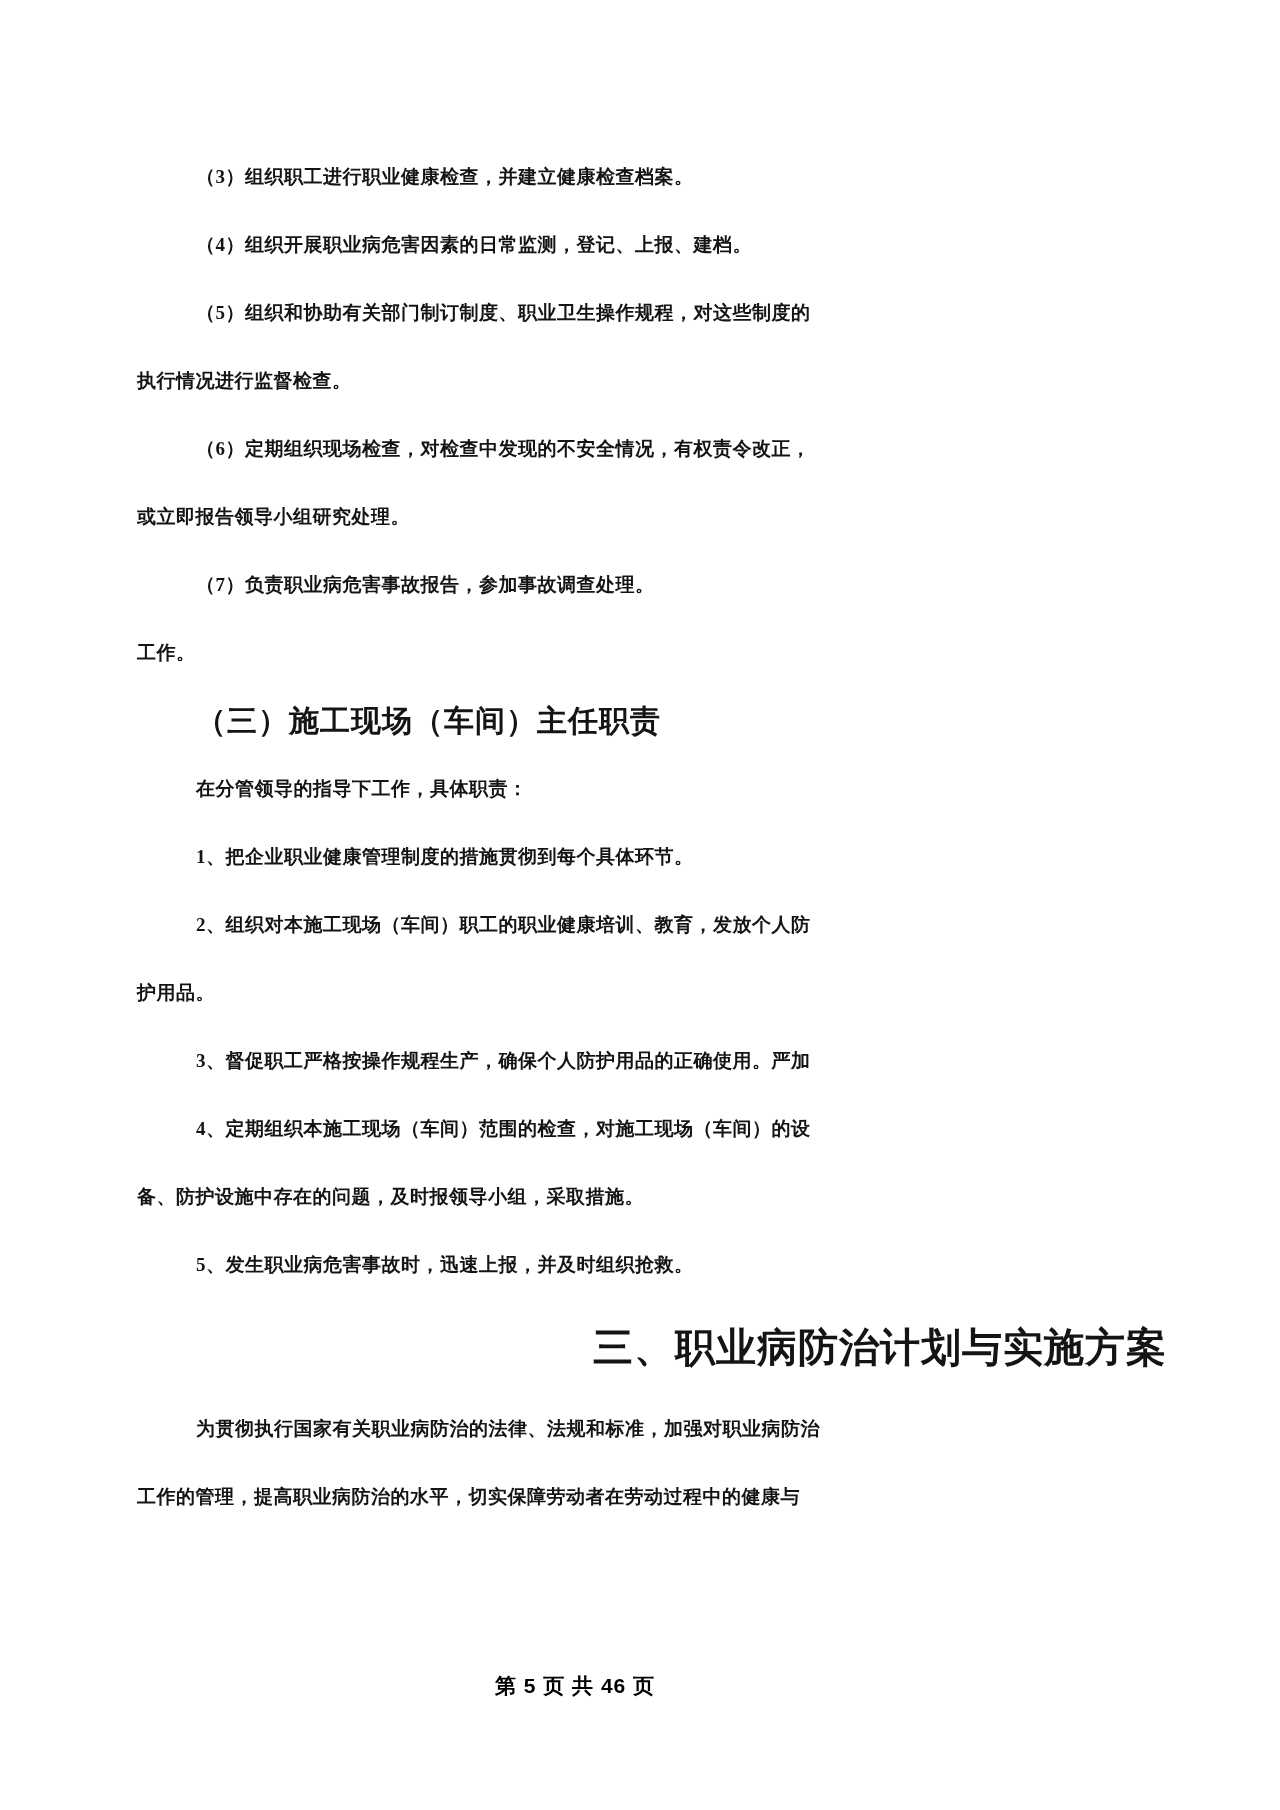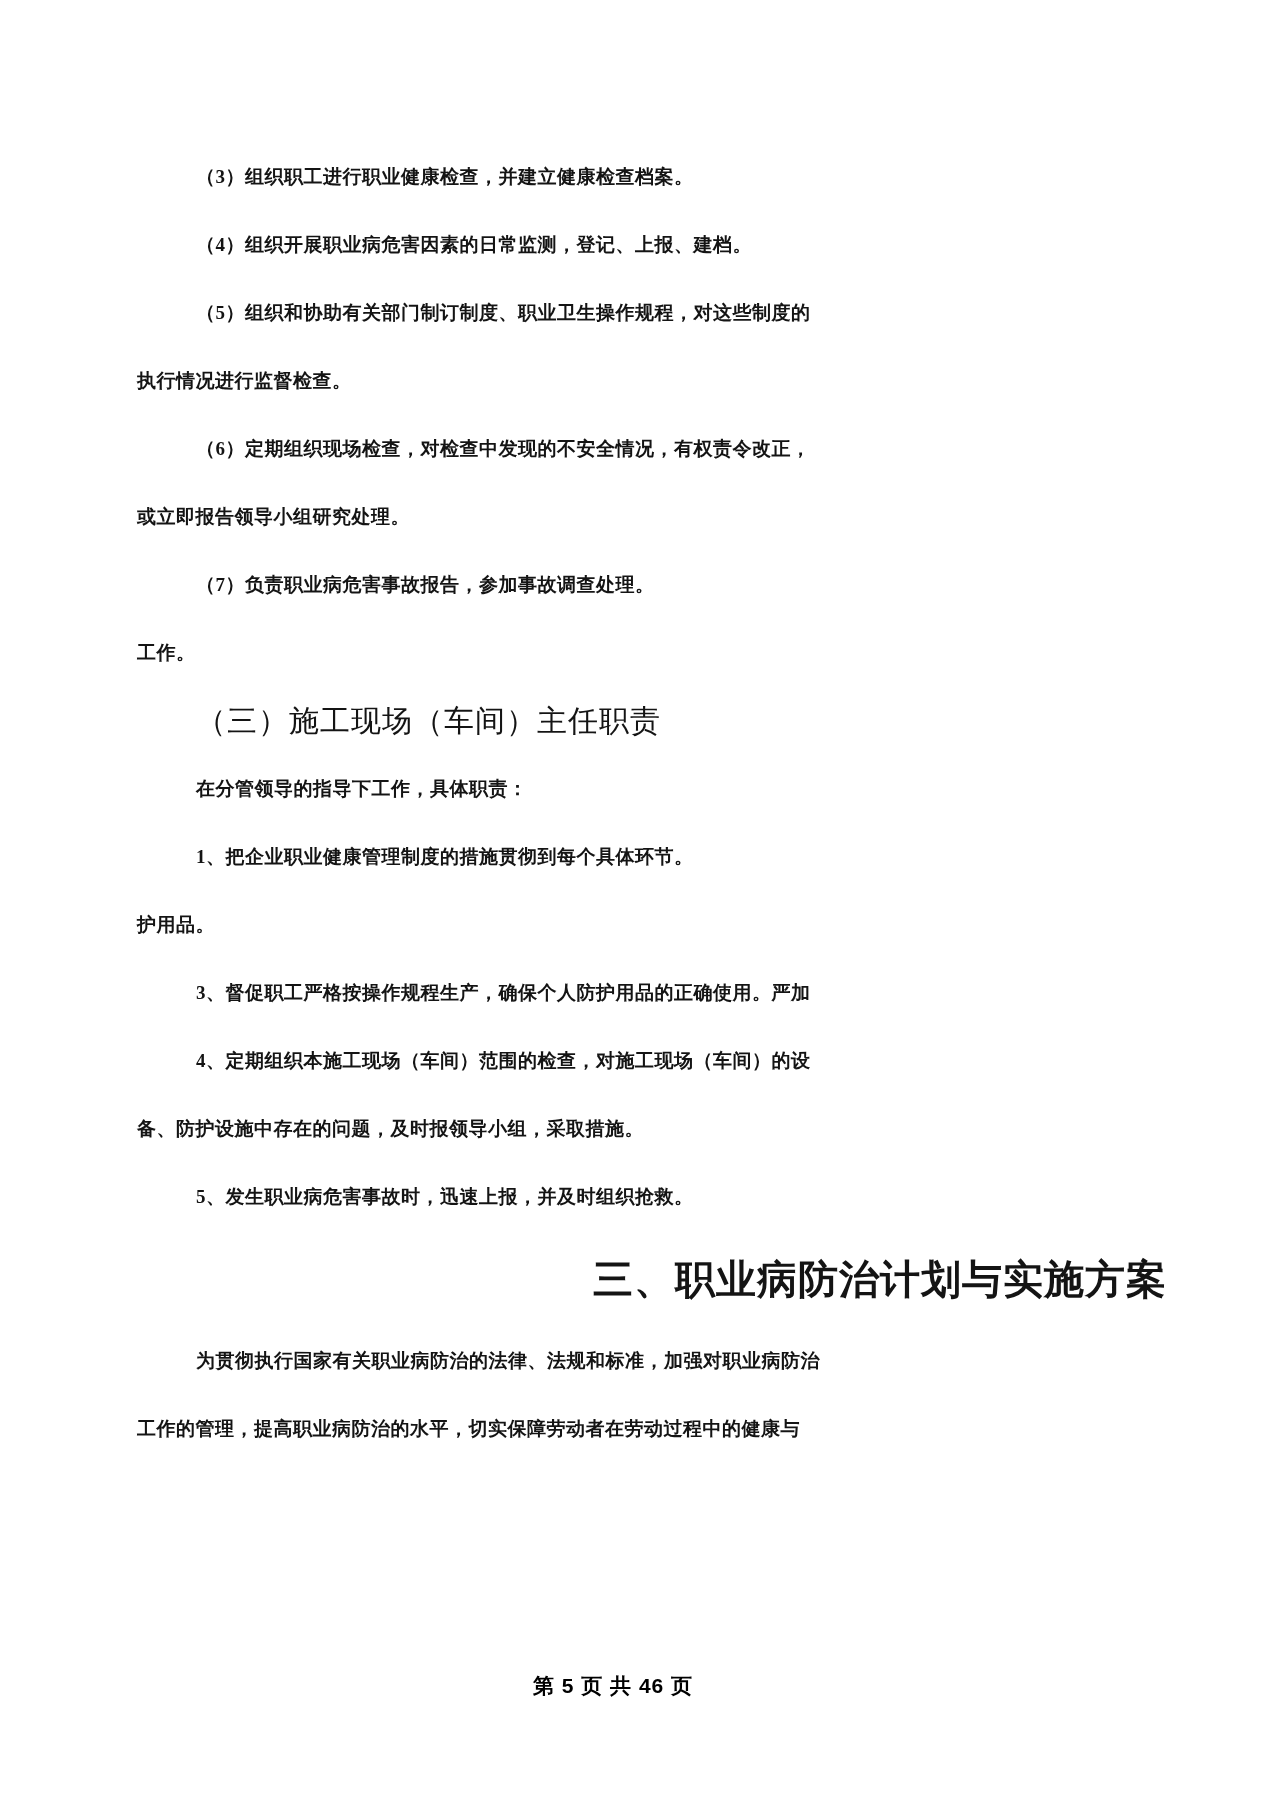--- a/index.html
+++ b/index.html
@@ -22,21 +22,21 @@
     margin: 0;
     font-size: 19px;
     line-height: 68px;
     white-space: nowrap;
     letter-spacing: 0.5px;
     font-weight: bold;
   }
   .ind { text-indent: 59px; }
   .h2 {
     font-family: "Liberation Sans", sans-serif;
-    font-weight: 400;
+    font-weight: 700;
     font-size: 30px;
     letter-spacing: 1px;
   }
   .h1 {
     font-family: "Liberation Sans", sans-serif;
     font-weight: 700;
     font-size: 40px;
     text-align: right;
     text-indent: 0;
     line-height: 68px;
@@ -47,39 +47,39 @@
     position: absolute;
     top: 1672px;
     left: 0;
     width: 1150px;
     text-align: center;
     font-family: "Liberation Sans", sans-serif;
     font-weight: 700;
     font-size: 21px;
     letter-spacing: 1px;
     color: #000000;
-    padding-left: 38px;
   }
 </style>
 </head>
 <body>
 
 <div class="page">
   <div class="content">
     <p class="ln ind">（3）组织职工进行职业健康检查，并建立健康检查档案。</p>
     <p class="ln ind">（4）组织开展职业病危害因素的日常监测，登记、上报、建档。</p>
     <p class="ln ind">（5）组织和协助有关部门制订制度、职业卫生操作规程，对这些制度的</p>
     <p class="ln">执行情况进行监督检查。</p>
     <p class="ln ind">（6）定期组织现场检查，对检查中发现的不安全情况，有权责令改正，</p>
     <p class="ln">或立即报告领导小组研究处理。</p>
     <p class="ln ind">（7）负责职业病危害事故报告，参加事故调查处理。</p>
     <p class="ln">工作。</p>
     <p class="ln ind h2">（三）施工现场（车间）主任职责</p>
     <p class="ln ind">在分管领导的指导下工作，具体职责：</p>
     <p class="ln ind">1、把企业职业健康管理制度的措施贯彻到每个具体环节。</p>
+    <p class="ln ind">2、组织对本施工现场（车间）职工的职业健康培训、教育，发放个人防</p>
     <p class="ln">护用品。</p>
     <p class="ln ind">3、督促职工严格按操作规程生产，确保个人防护用品的正确使用。严加</p>
     <p class="ln ind">4、定期组织本施工现场（车间）范围的检查，对施工现场（车间）的设</p>
     <p class="ln">备、防护设施中存在的问题，及时报领导小组，采取措施。</p>
     <p class="ln ind">5、发生职业病危害事故时，迅速上报，并及时组织抢救。</p>
     <p class="ln h1">三、职业病防治计划与实施方案</p>
     <p class="ln ind">为贯彻执行国家有关职业病防治的法律、法规和标准，加强对职业病防治</p>
     <p class="ln">工作的管理，提高职业病防治的水平，切实保障劳动者在劳动过程中的健康与</p>
   </div>
   <div class="footer">第 5 页 共 46 页</div>

